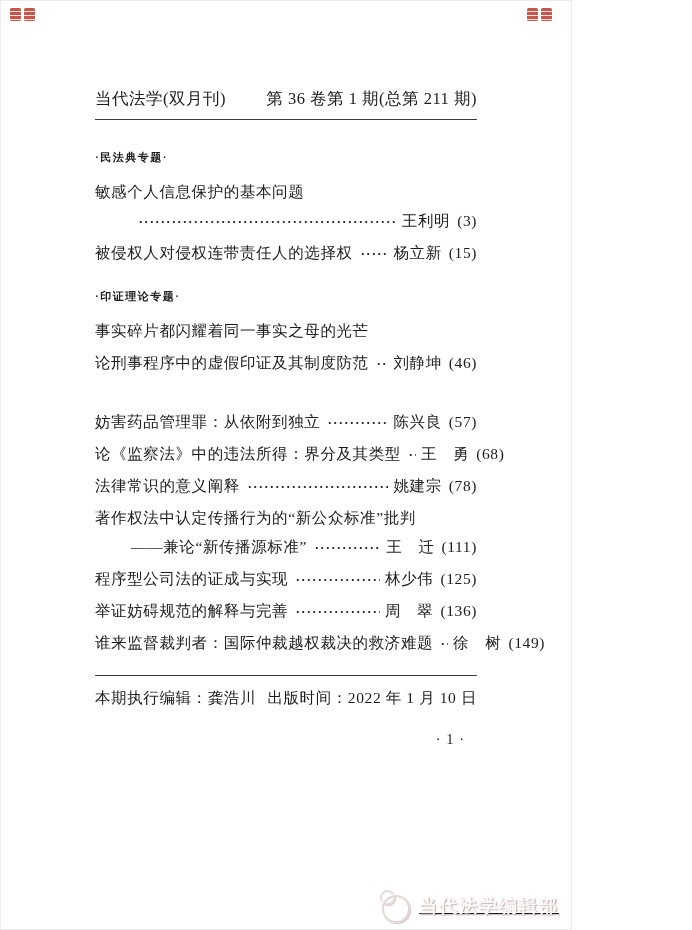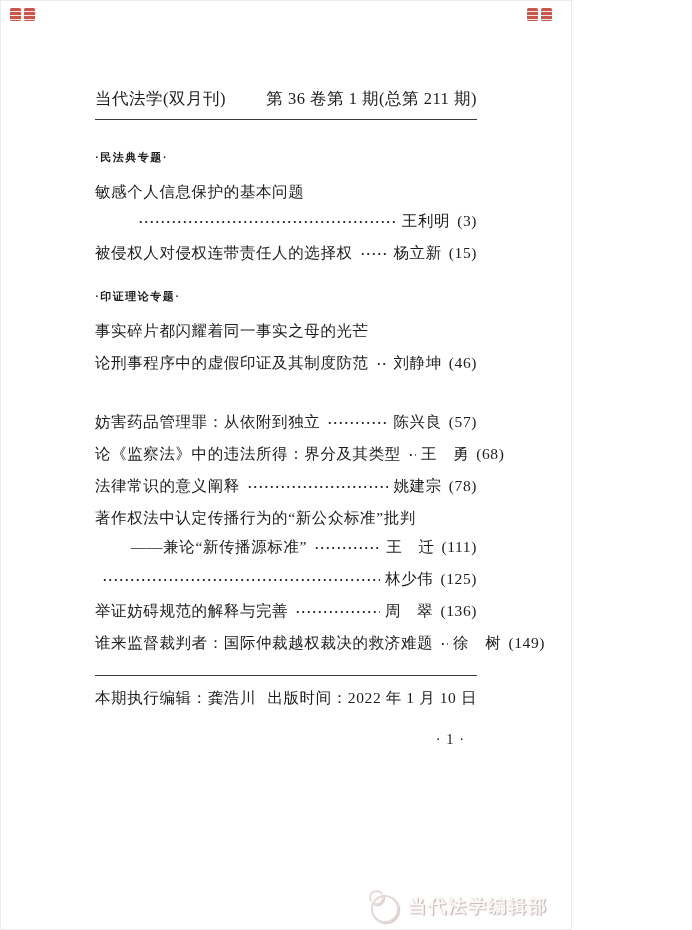--- a/index.html
+++ b/index.html
@@ -42,21 +42,21 @@
   .seal{position:absolute;top:8px;display:flex;gap:3px;filter:blur(0.4px);opacity:0.85;}
   .seal-left{left:10px;}
   .seal-right{right:20px;}
   .seal i{
     display:inline-block;width:11px;height:13px;border-radius:1.5px;
     background:
       repeating-linear-gradient(to bottom,transparent 0 3px,rgba(255,255,255,0.85) 3px 4px),
       #c0392b;
   }
   
-  .watermark{position:absolute;right:24px;bottom:8px;display:flex;align-items:center;gap:8px;}
+  .watermark{position:absolute;right:13px;bottom:8px;display:flex;align-items:center;gap:8px;text-decoration:underline;}
   .wm-logo{position:relative;width:32px;height:32px;flex:0 0 auto;}
   .wm-logo .ring{
     position:absolute;left:3px;top:5px;width:24px;height:24px;border-radius:50%;
     border:2px solid #e3d8d6;box-shadow:1px 1px 1px #cfc0be, -1px -1px 1px #ffffff;
   }
   .wm-logo .dot{
     position:absolute;left:1px;top:0;width:11px;height:11px;border-radius:50%;
     border:2px solid #e6dcda;box-shadow:1px 1px 1px #d2c4c2;
   }
   .wm-text{
@@ -194,20 +194,21 @@
       <span class="leader"></span>
       <span class="auth">
         <span class="author">王　迁</span>
         <span class="pageno">(111)</span>
       </span>
     </div>
   </div>
 
   <div class="entry">
     <div class="line line-title">
+      <span class="t">程序型公司法的证成与实现</span>
       <span class="leader"></span>
       <span class="auth">
         <span class="author">林少伟</span>
         <span class="pageno">(125)</span>
       </span>
     </div>
 
   </div>
 
   <div class="entry">

